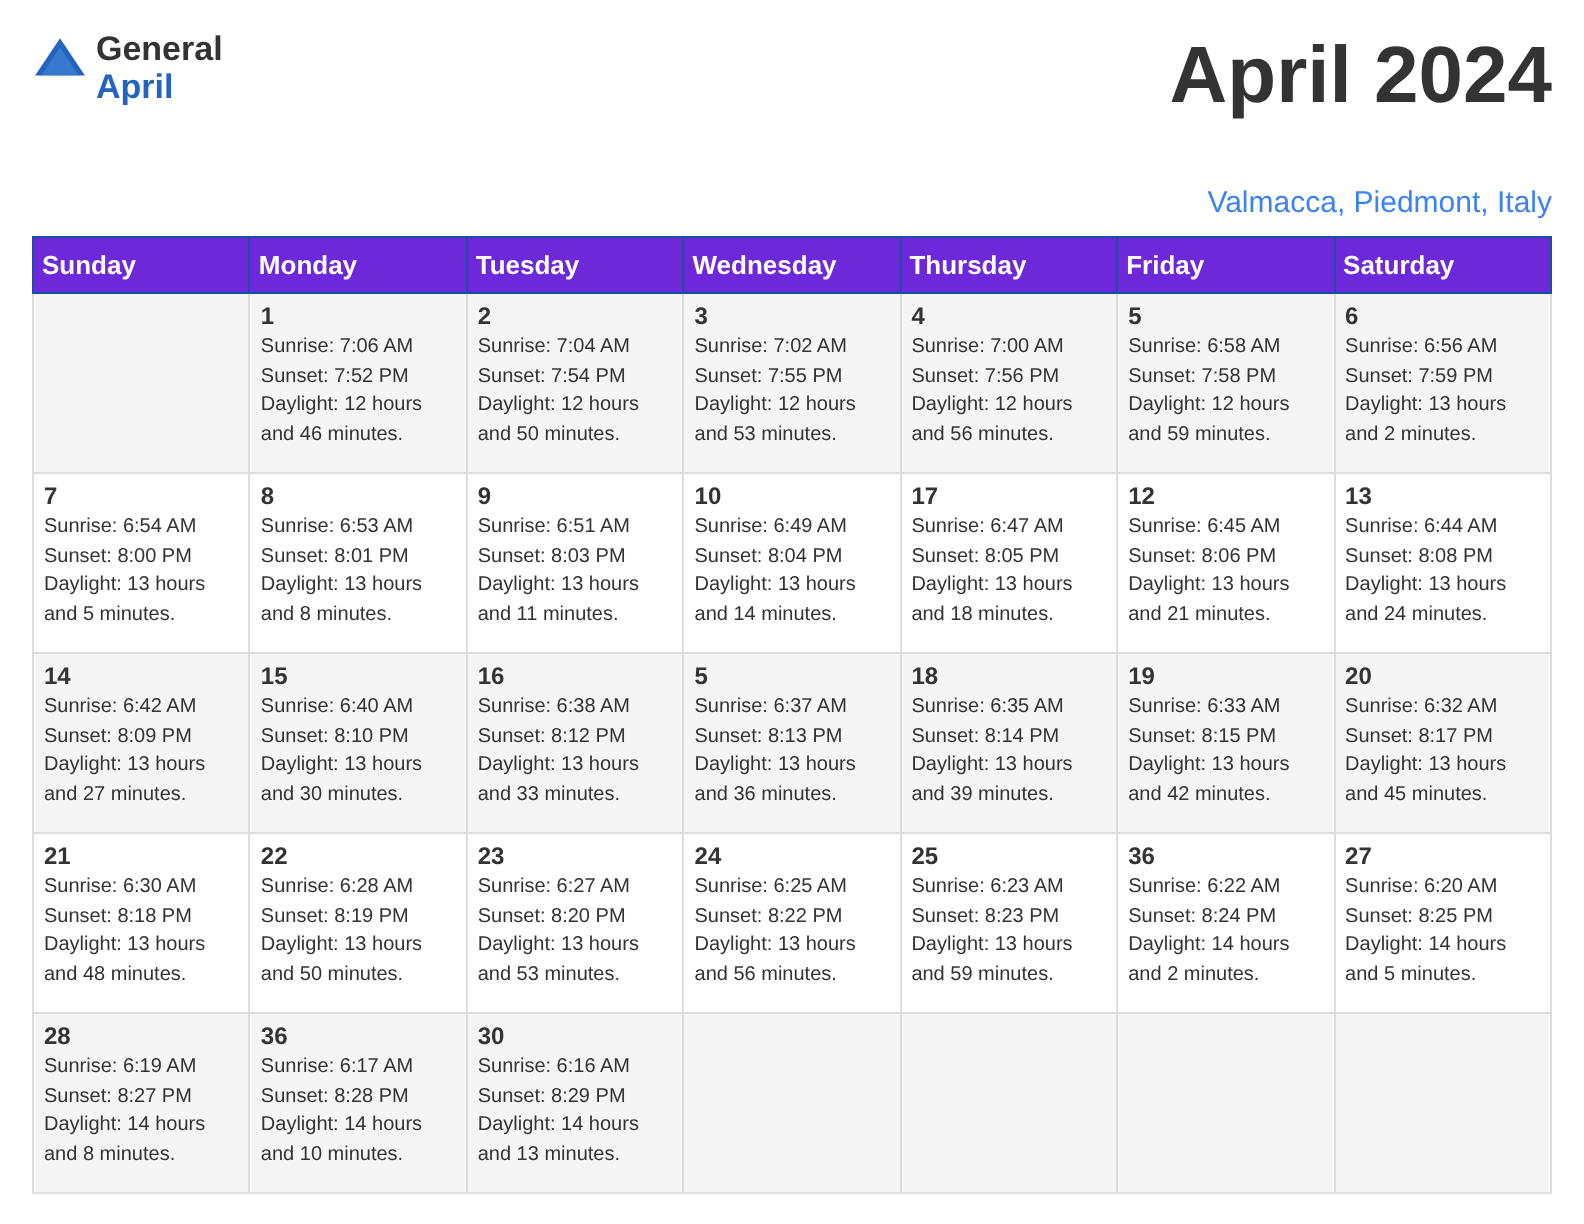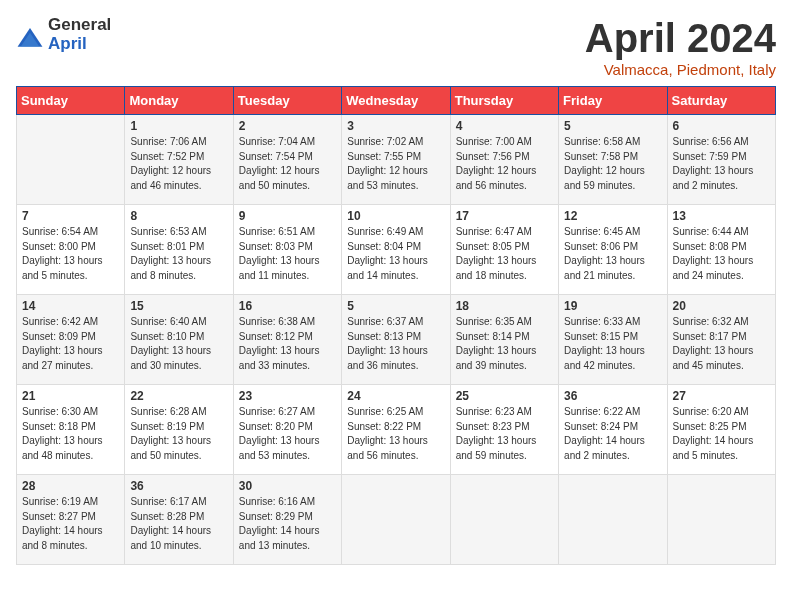--- a/index.html
+++ b/index.html
@@ -11,21 +11,21 @@
       padding: 16px;
     }
     .header {
       display: flex;
       justify-content: space-between;
       align-items: flex-start;
       margin-bottom: 8px;
     }
     .logo {
       display: flex;
-      align-items: flex-end;
+      align-items: flex-start;
       gap: 4px;
     }
     .logo-text {
       display: flex;
       flex-direction: column;
       line-height: 1.1;
     }
     .logo-general {
       font-size: 17px;
       font-weight: bold;
@@ -43,29 +43,30 @@
     .title-block {
       text-align: right;
     }
     .month-title {
       font-size: 40px;
       font-weight: bold;
       color: #333;
     }
     .location {
       font-size: 15px;
-      color: #c2410c;
+      color: #3b82f6;
+      margin-top: 32px;
     }
     table {
       width: 100%;
       border-collapse: collapse;
       table-layout: fixed;
     }
     thead tr th {
-      background-color: #ef4444;
+      background-color: #6d28d9;
       color: #fff;
       font-size: 13px;
       font-weight: bold;
       padding: 6px 4px;
       text-align: left;
       border: 1px solid #1a4fa0;
     }
     tbody tr td {
       vertical-align: top;
       border: 1px solid #ddd;

